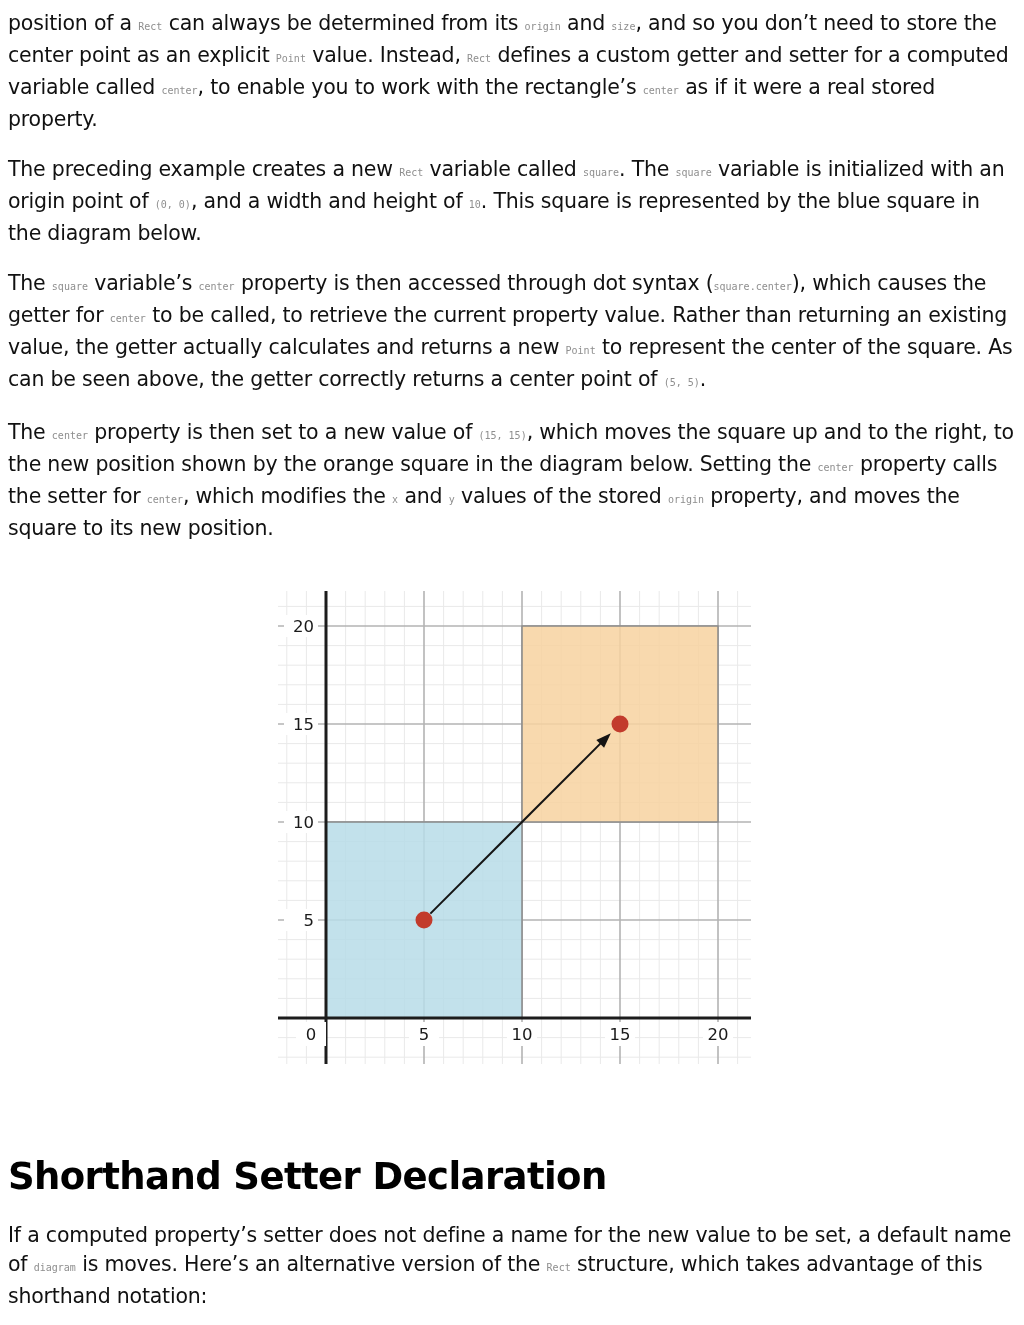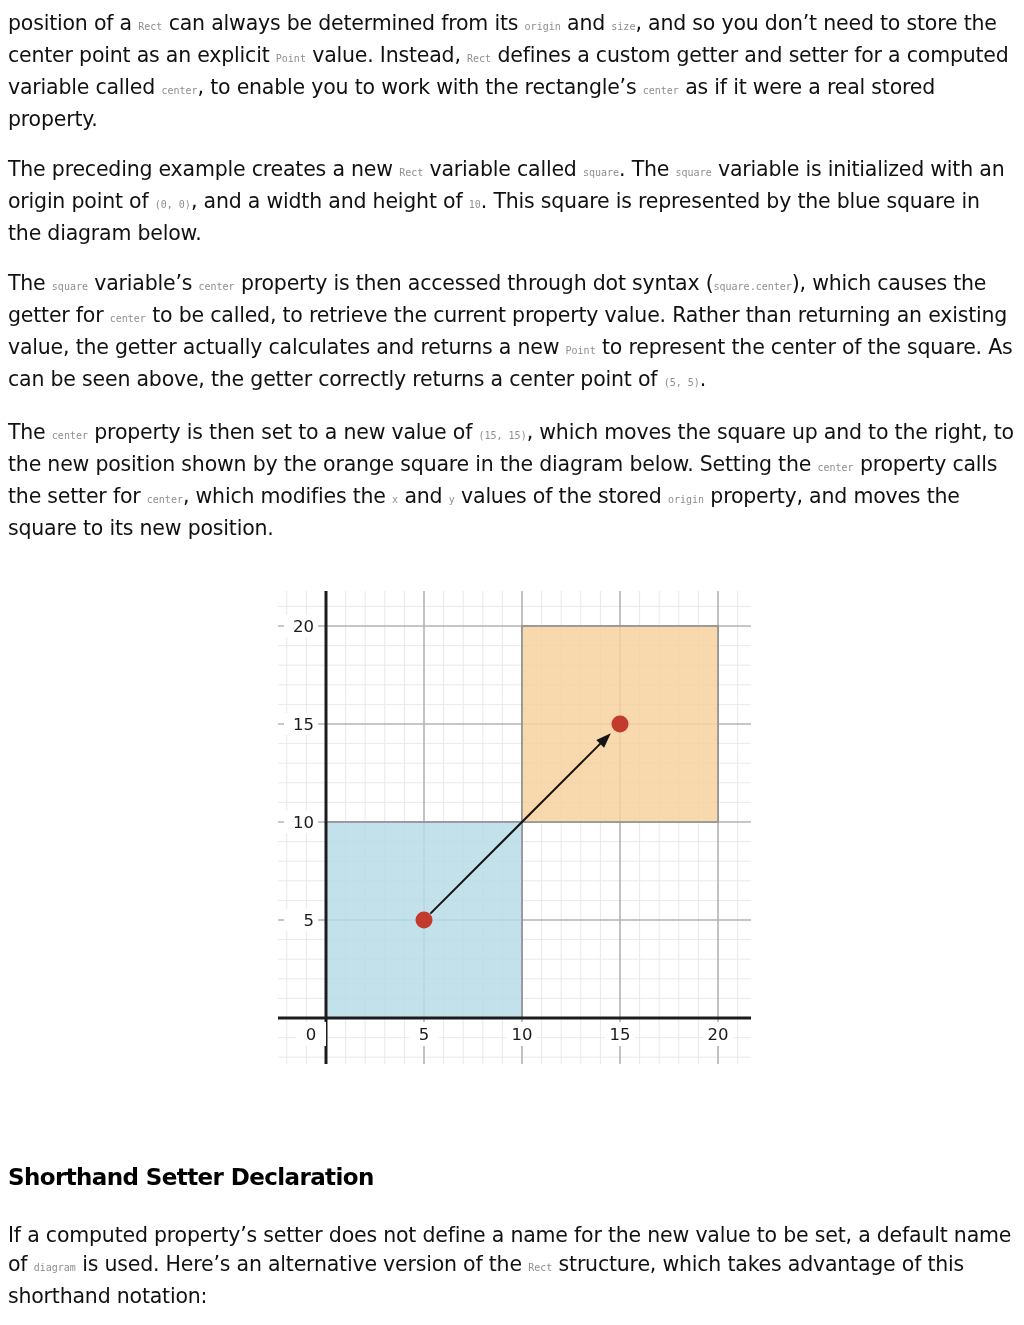--- a/index.html
+++ b/index.html
@@ -31,21 +31,21 @@
     letter-spacing: 0;
   }
   figure.diagram {
     margin: 28px auto 0 auto;
     width: 500px;
     height: 500px;
     padding: 0;
   }
   h2.section-heading {
     margin: 88px 0 26px 0;
-    font-size: 23px;
+    font-size: 37px;
     line-height: 36px;
     font-weight: bold;
     letter-spacing: -0.6px;
     color: #000000;
   }
   svg text {
     font-family: "DejaVu Sans", sans-serif;
   }
 </style>
 </head>
@@ -133,16 +133,16 @@
         <line x1="168.36396103067892" y1="342.6360389693211" x2="339.6152236891498" y2="171.3847763108502" stroke="#141414" stroke-width="2"></line>
         <polygon points="348.80761184457486,162.1923881554251 342.09009742330267,176.68807716974933 334.3119228302507,168.9099025766973" fill="#141414"></polygon>
         <circle cx="162" cy="349" r="8.5" fill="#c23b2c"></circle>
         <circle cx="358" cy="153" r="8.5" fill="#c23b2c"></circle>
       </svg>
   </figure>
 
   <h2 class="section-heading">Shorthand Setter Declaration</h2>
 
   <div class="article" id="article-bottom">
-      <p><span>If a computed property’s setter does not define a name for the new value to be set, a default name of </span><span class="code">diagram</span><span> is used. Here’s an alternative version of the </span><span class="code">Rect</span><span> structure, which takes advantage of this shorthand notation:</span></p>
+      <p><span>If a computed property’s setter does not define a name for the new value to be set, a default name of </span><span class="code">diagram</span><span> is moves. Here’s an alternative version of the </span><span class="code">Rect</span><span> structure, which takes advantage of this shorthand notation:</span></p>
     </div>
 
 </div>
 
 </body></html>

